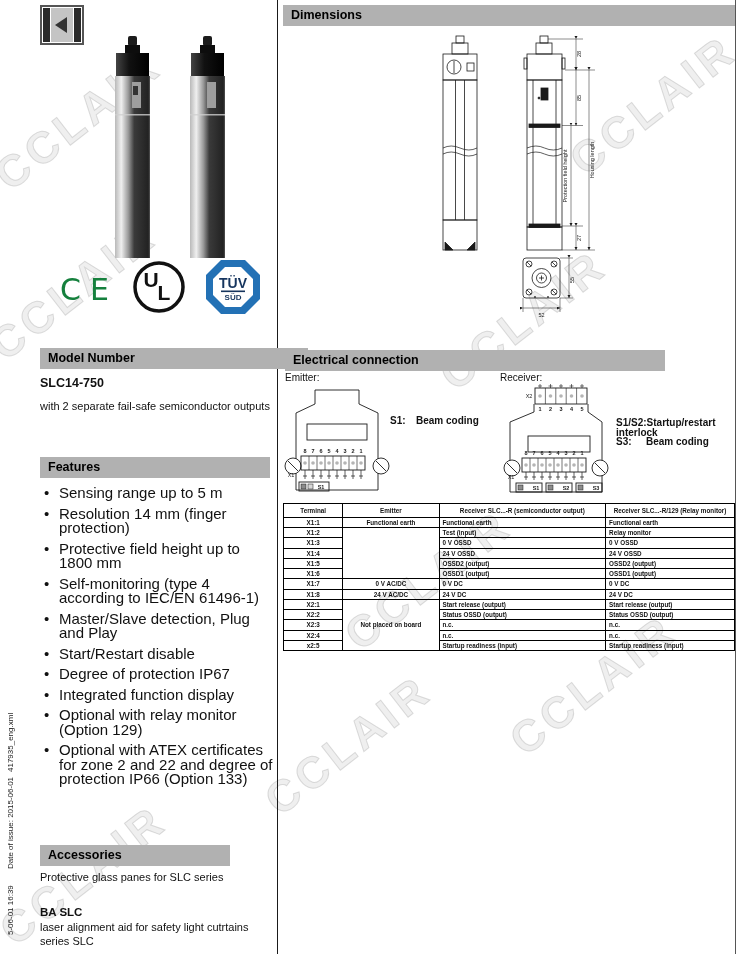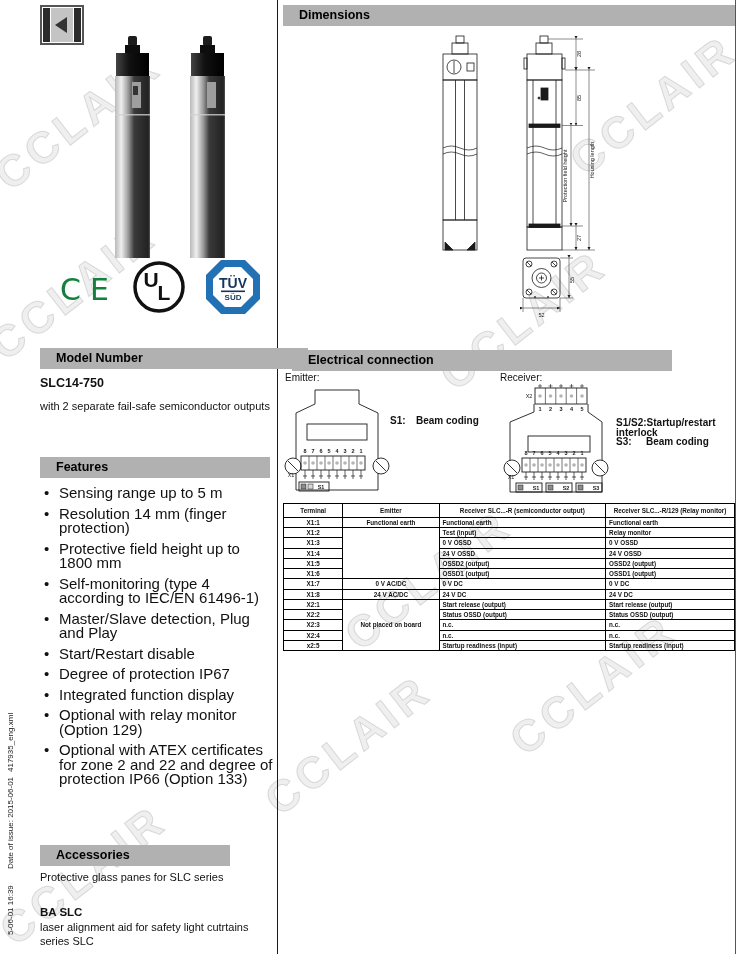--- a/index.html
+++ b/index.html
@@ -7,21 +7,21 @@
         font-family:"Liberation Sans",sans-serif;color:#111;}
   .wm{position:absolute;font-weight:bold;font-size:44px;letter-spacing:5px;
       transform:rotate(-38deg);color:rgba(175,175,175,0.20);
       -webkit-text-stroke:1px rgba(160,160,160,0.35);pointer-events:none;z-index:0;}
   .wm1{left:-20px;top:95px}.wm2{left:555px;top:80px}.wm3{left:-25px;top:265px}
   .wm4{left:425px;top:295px}.wm5{left:250px;top:720px}.wm6{left:495px;top:660px}
   .wm7{left:-15px;top:850px}.wm8{left:330px;top:555px}
   .divider{position:absolute;left:277px;top:0;width:1px;height:954px;background:#1a1a1a;}
   .right-edge{position:absolute;right:0;top:0;width:1px;height:954px;background:#555;}
   .bar{position:absolute;background:#b1b1b1;color:#000;font-weight:bold;
-       font-size:12.5px;line-height:21px;height:21px;padding-left:16px;box-sizing:border-box;z-index:2;}
+       font-size:12.5px;line-height:21px;height:21px;padding-left:8px;box-sizing:border-box;z-index:2;}
   .vtext{position:absolute;left:6px;font-size:8px;color:#222;white-space:nowrap;
          transform:rotate(-90deg);transform-origin:0 0;z-index:2;}
   
   .lc-icon{position:absolute;left:40px;top:5px;width:44px;height:40px;border:2px solid #555;
            background:#fff;box-sizing:border-box;display:flex;align-items:stretch;z-index:2;}
   .lc-icon .bar-l,.lc-icon .bar-r{width:7px;background:#2a2a2a;margin:1px;}
   .lc-icon .mid{flex:1;background:#c4c4c4;margin:1px 0;position:relative;}
   .lc-icon .tri{position:absolute;left:4px;top:50%;transform:translateY(-50%);
                 width:0;height:0;border-top:8px solid transparent;border-bottom:8px solid transparent;
                 border-right:12px solid #333;}
@@ -249,21 +249,21 @@
       <line x1="240" y1="268" x2="240" y2="282"></line>
         <line x1="277" y1="268" x2="277" y2="282"></line>
       <line x1="240" y1="278" x2="277" y2="278" marker-start="url(#ar)" marker-end="url(#ar)"></line>
     </g>
     <g fill="#1a1a1a" stroke="none" font-size="5.5">
       <text transform="rotate(-90 291,250)" x="291" y="250" text-anchor="middle">55</text>
       <text x="258.5" y="287" text-anchor="middle">52</text>
     </g>
   </svg>
 
-  <div class="bar" style="left:292px;top:350px;width:380px;">Electrical connection</div>
+  <div class="bar" style="left:285px;top:350px;width:380px;">Electrical connection</div>
 
   <div class="emitter-label" style="left:285px;top:372px">Emitter:</div>
   <div class="receiver-label" style="left:500px;top:372px">Receiver:</div>
 
   <svg class="abs" style="left:281px;top:386px" width="112" height="112" viewBox="0 0 112 112" fill="none" stroke="#1a1a1a" stroke-width="0.9">
     <path d="M34,4 H78 V18 L97,27 V104 H15 V27 L34,18 Z"></path>
     <rect x="26" y="38" width="60" height="16"></rect>
     <circle cx="12" cy="80" r="8" fill="#fff"></circle>
       <line x1="7" y1="75" x2="17" y2="85"></line>
     <circle cx="100" cy="80" r="8" fill="#fff"></circle>

